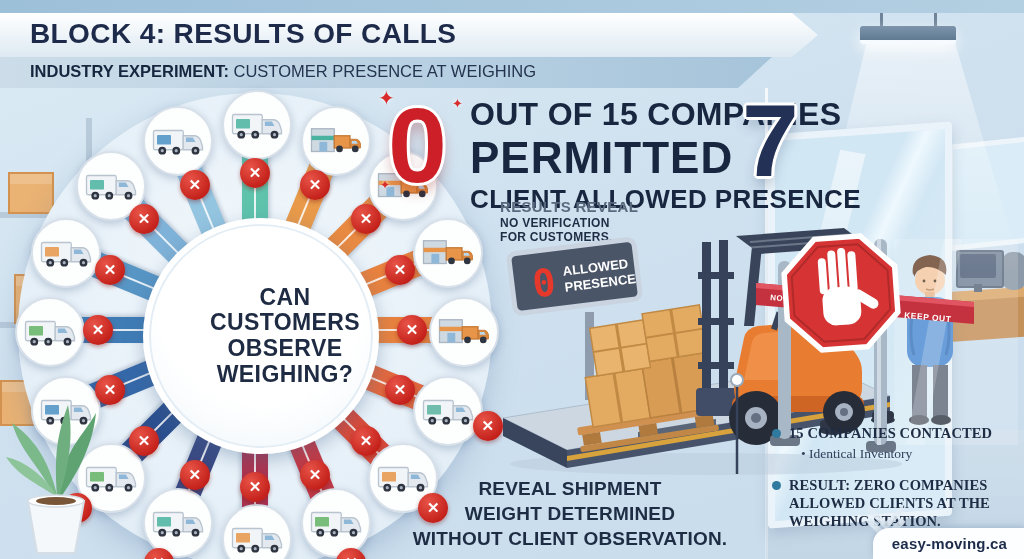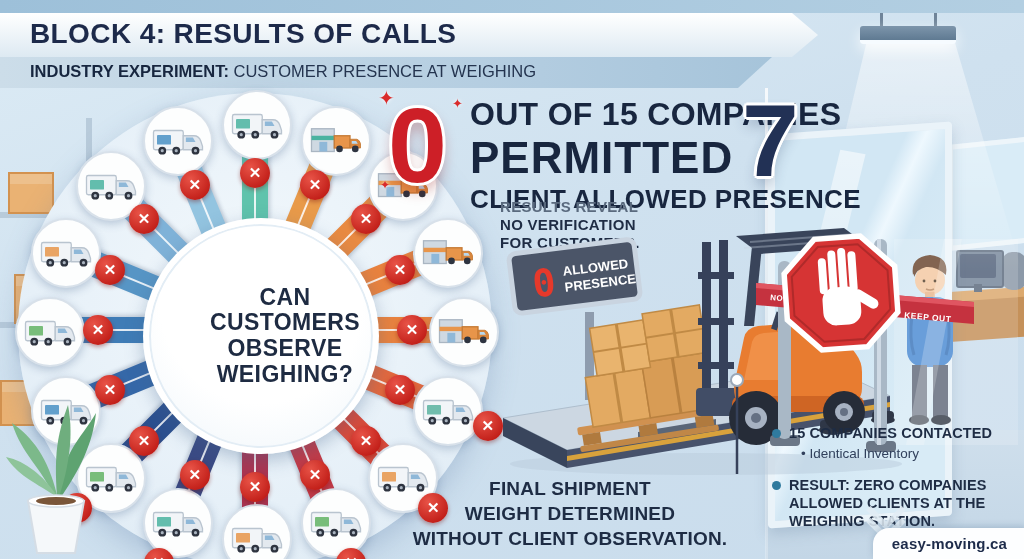--- a/index.html
+++ b/index.html
@@ -69,25 +69,25 @@
     text-shadow:-3px 0 0 #fff,3px 0 0 #fff,0 -3px 0 #fff,0 3px 0 #fff,-2px -2px 0 #fff,2px 2px 0 #fff,-2px 2px 0 #fff,2px -2px 0 #fff,0 8px 14px rgba(150,20,20,.35);}
   .sparkle{color:#d92b2b;z-index:6;text-shadow:0 0 4px rgba(255,255,255,.9);}
   .headline{left:470px;top:96px;z-index:5;color:#18263f;}
   .hl1{font-size:32px;font-weight:800;letter-spacing:.3px;}
   .hl2{font-size:44px;font-weight:900;letter-spacing:1px;margin-top:0px;}
   .hl3{font-size:26px;font-weight:800;letter-spacing:.4px;margin-top:1px;}
   .bignum{left:742px;top:90px;font-size:102px;line-height:1;font-weight:900;color:#223155;z-index:5;letter-spacing:-3px;
     text-shadow:-3px 0 0 #fff,3px 0 0 #fff,0 -3px 0 #fff,0 3px 0 #fff,-2px -2px 0 #fff,2px 2px 0 #fff,-2px 2px 0 #fff,2px -2px 0 #fff,0 8px 14px rgba(40,60,100,.3);}
   .notes{left:476px;top:198px;z-index:5;line-height:1.2;margin-left:24px;}
   .note-light{font-size:15px;font-weight:600;color:#5a6a7e;letter-spacing:.3px;}
-  .note-bold{font-size:15px;font-weight:800;color:#1e2c44;letter-spacing:.3px;}
+  .note-bold{font-size:12px;font-weight:800;color:#1e2c44;letter-spacing:.3px;}
 
   
   .findings{left:772px;top:424px;width:250px;z-index:6;color:#1e2c44;}
-  .f-item{position:relative;padding-left:17px;margin-bottom:13px;}
+  .f-item{position:relative;padding-left:17px;margin-bottom:13px;font-family:Liberation Serif, serif;}
   .f-dot{position:absolute;left:0;top:5px;width:9px;height:9px;border-radius:50%;background:#2f7a9e;}
   .f-title{font-size:14.5px;font-weight:800;line-height:1.25;letter-spacing:.1px;}
   .f-sub{font-size:13.5px;font-weight:500;color:#31405c;margin-left:12px;margin-top:3px;line-height:1.3;}
   .f-sub::before{content:"•  ";color:#31405c;}
 
   
   .conclusion{left:400px;top:476px;width:340px;text-align:center;z-index:6;
     font-size:19px;font-weight:800;color:#1e2c44;line-height:1.32;letter-spacing:.2px;}
   .footer-tab{left:873px;top:528px;width:153px;height:31px;background:#fdfeff;border-top-left-radius:16px;z-index:7;
     box-shadow:0 -2px 6px rgba(90,120,150,.3);display:flex;align-items:center;justify-content:center;text-align:center;}
@@ -539,21 +539,21 @@
       <div class="f-title">15 COMPANIES CONTACTED</div>
       <div class="f-sub">Identical Inventory</div>
     </div>
     <div class="f-item">
       <div class="f-dot"></div>
       <div class="f-title">RESULT: ZERO COMPANIES ALLOWED CLIENTS AT THE WEIGHING STATION.</div>
     </div>
   </div>
 
   <div class="abs conclusion">
-    <div>FINAL SHIPMENT</div>
+    <div>REVEAL SHIPMENT</div>
     <div>WEIGHT DETERMINED</div>
     <div>WITHOUT CLIENT OBSERVATION.</div>
   </div>
 
   <div class="abs chev" style="left:872px;top:496px;z-index:6;"></div>
   <div class="abs chev" style="left:872px;top:508px;z-index:6;"></div>
 
   <svg class="abs" style="left:0;top:395px;z-index:6;" width="135" height="164" viewBox="0 0 135 164">
     <path d="M 56,105 C 40,70 22,60 12,28 C 32,42 48,62 57,100 Z" fill="#7cb98a"></path>
     <path d="M 58,105 C 60,60 80,45 96,18 C 92,56 74,82 60,104 Z" fill="#5ea371"></path>

